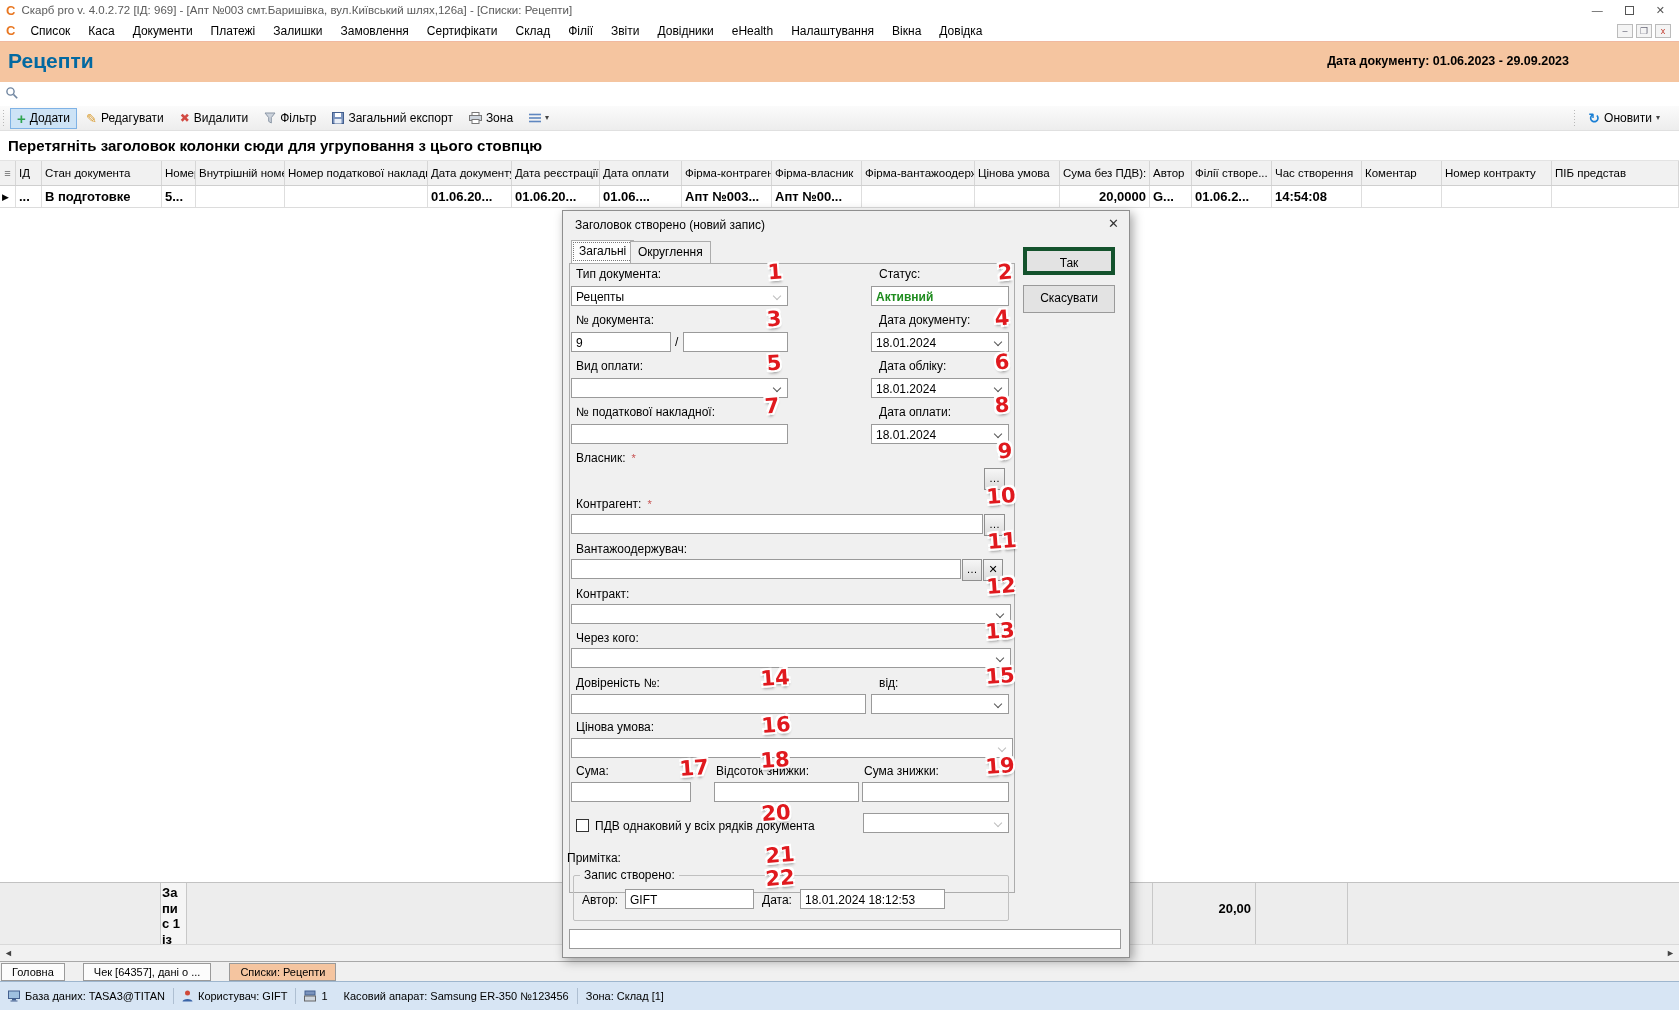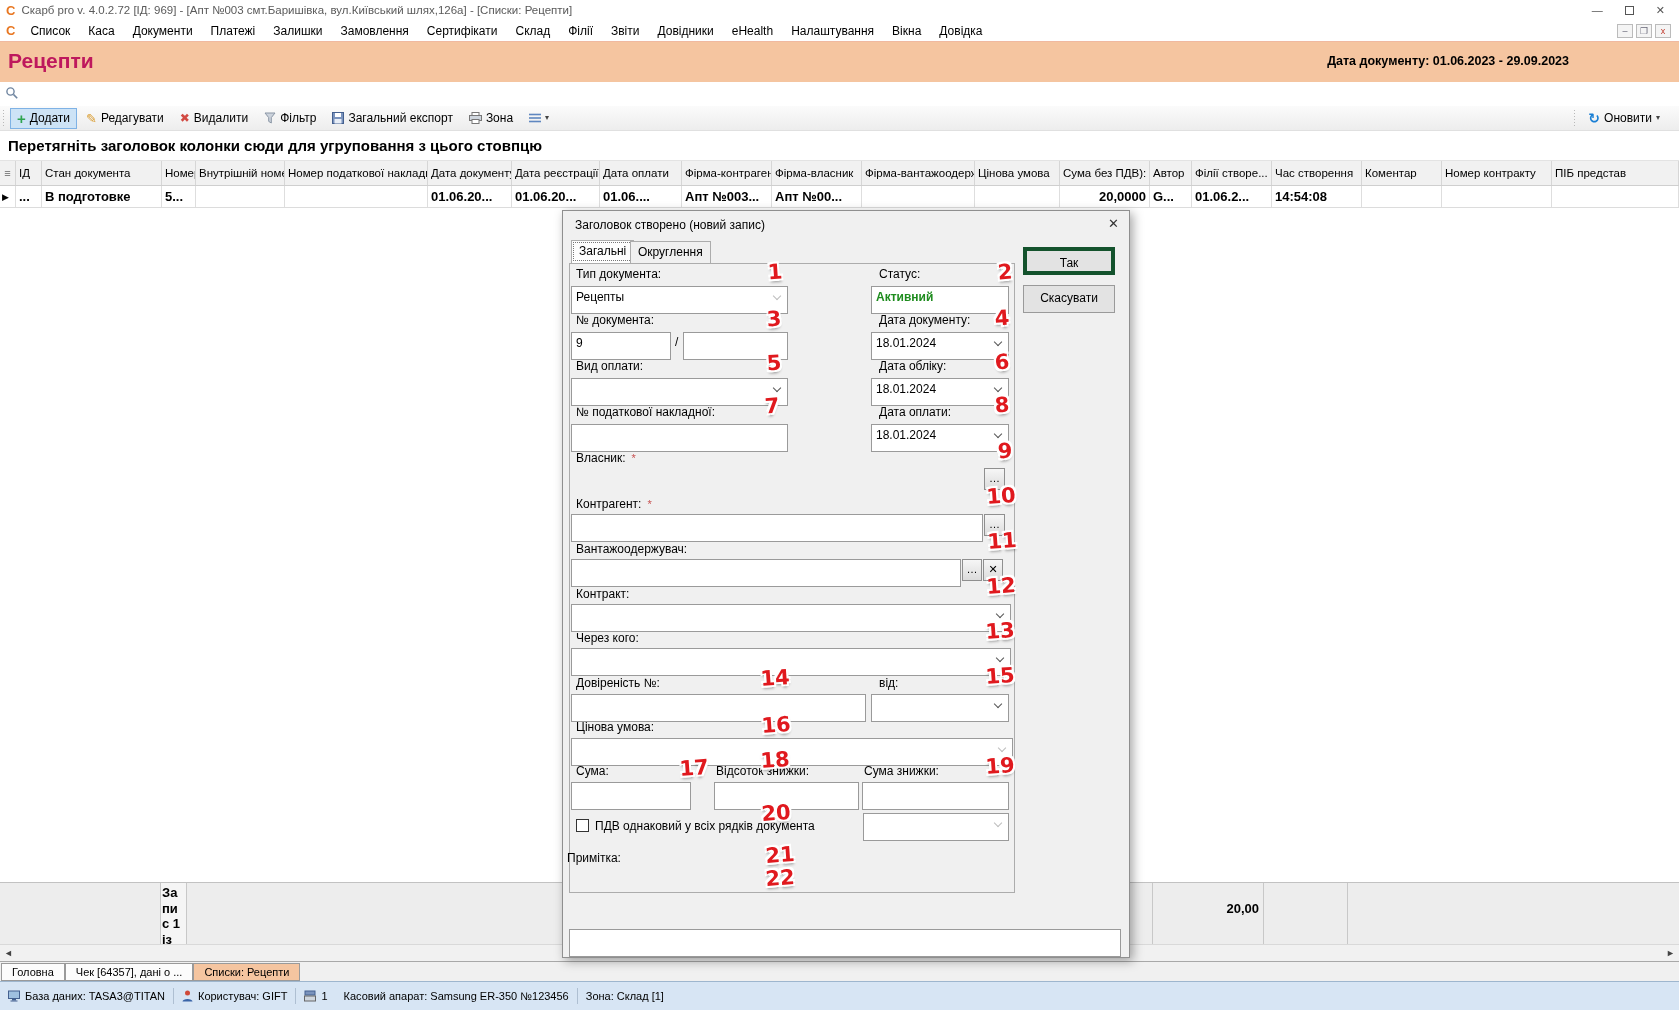--- a/index.html
+++ b/index.html
@@ -14,21 +14,21 @@
   .boxicon{display:inline-block;width:9px;height:9px;border:1px solid #555;}
   
   .menubar{position:absolute;left:0;top:20px;width:100%;height:22px;background:#fff;display:flex;align-items:center;border-bottom:1px solid #f0b9a0;}
   .menu-items{display:flex;align-items:center;}
   .menu-item{font-size:12px;padding:0 9px;cursor:default;}
   .mdictrl{margin-left:auto;display:flex;gap:3px;padding-right:8px;}
   .mdibtn{width:16px;height:14px;border:1px solid #bbb;background:#f4f4f4;font-size:9px;line-height:12px;text-align:center;color:#667;}
   .mdibtn.red{color:#c0392b;}
   
   .band{position:absolute;left:0;top:42px;width:100%;height:40px;background:var(--band);}
-  .page-title{position:absolute;left:8px;top:7px;font-size:21px;font-weight:bold;color:#be185d;}
+  .page-title{position:absolute;left:8px;top:7px;font-size:21px;font-weight:bold;color:#0369a1;}
   .date-range{position:absolute;right:110px;top:12px;font-size:12.5px;font-weight:bold;color:#000;}
   
   .searchrow{position:absolute;left:0;top:82px;width:100%;height:24px;background:#fff;}
   .searchrow input{position:absolute;left:2px;top:2px;width:1674px;height:19px;border:1px solid #a5a5a5;
      font:11px "Liberation Sans",sans-serif;color:#333;padding:0 4px 0 22px;outline:none;}
   .mag{position:absolute;left:5px;top:4px;}
   
   .toolbar{position:absolute;left:0;top:106px;width:100%;height:25px;background:linear-gradient(#fbfbfb,#ededed);
      border-bottom:1px solid #e0e0e0;display:flex;align-items:center;font-size:12px;}
   .grip{width:4px;height:18px;margin:0 4px 0 2px;background-image:radial-gradient(#b9b9b9 1px,transparent 1px);background-size:3px 3px;}
@@ -48,45 +48,45 @@
   .gridhead{position:absolute;left:0;top:160px;width:100%;height:26px;background:#f1f1f1;display:flex;border-bottom:1px solid #cfcfcf;border-top:1px solid #e3e3e3;}
   .hcell{height:100%;font-size:11.5px;line-height:24px;padding:0 3px;border-right:1px solid #d6d6d6;white-space:nowrap;overflow:hidden;flex:none;}
   .gridrow{position:absolute;left:0;top:186px;width:100%;height:22px;background:#fff;display:flex;border-bottom:1px solid #dcdcdc;}
   .rcell{height:100%;font-size:13px;font-weight:bold;line-height:21px;padding:0 3px;border-right:1px solid #dedede;white-space:nowrap;overflow:hidden;flex:none;}
   .rcell.marker{font-weight:normal;font-size:9px;line-height:22px;padding:0 2px;}
   .burger{font-size:11px;color:#666;line-height:24px;}
   
   .gridfooter{position:absolute;left:0;top:882px;width:100%;height:62px;background:#ededed;border-top:1px solid #c2c2c2;}
   .fcounter{position:absolute;left:160px;top:0;width:27px;height:100%;background:#f5f5f5;border-left:1px solid #c8c8c8;border-right:1px solid #c8c8c8;
      font-size:13px;font-weight:bold;line-height:1.2;padding:2px 1px;overflow-wrap:anywhere;}
-  .fsum{position:absolute;left:1152px;top:0;width:112px;height:100%;border-left:1px solid #c8c8c8;border-right:1px solid #c8c8c8;
+  .fsum{position:absolute;left:1152px;top:0;width:104px;height:100%;border-left:1px solid #c8c8c8;border-right:1px solid #c8c8c8;
      font-size:13px;font-weight:bold;text-align:right;padding:18px 4px 0 0;}
   .fline{position:absolute;left:1347px;top:0;width:1px;height:100%;background:#c8c8c8;}
   
   .hscroll{position:absolute;left:0;top:944px;width:100%;height:17px;background:#f1f1f1;border-top:1px solid #d9d9d9;}
   .sarrow{position:absolute;top:3px;font-size:9px;color:#444;}
   
-  .bottomtabs{position:absolute;left:0;top:961px;width:100%;height:20px;background:#f0f0f0;border-top:1px solid #a8a8a8;display:flex;gap:0;padding:1px 0 0 1px;}
+  .bottomtabs{position:absolute;left:0;top:961px;width:100%;height:20px;background:#f0f0f0;border-top:1px solid #a8a8a8;display:flex;gap:18px;padding:1px 0 0 1px;}
   .btab{height:18px;border:1px solid #9a9a9a;background:#fcfcfc;font-size:11px;line-height:16px;padding:0 10px;white-space:nowrap;}
   .btab.active{background:var(--band);}
   
   .statusbar{position:absolute;left:0;top:981px;width:100%;height:29px;background:var(--statusbg);border-top:1px solid #9eb6ce;
      display:flex;align-items:center;font-size:11px;}
   .sit{display:flex;align-items:center;gap:5px;padding:0 8px;}
   .ssep{width:1px;height:16px;background:#aebfd2;}
   
   .dialog{position:absolute;background:#f0f0f0;border:1px solid #8f8f8f;box-shadow:3px 3px 10px rgba(0,0,0,.35);z-index:50;font-size:12px;}
   .dtitle{position:absolute;left:12px;top:7px;font-size:12px;}
   .dclose{position:absolute;right:10px;top:5px;font-size:13px;color:#333;cursor:default;}
   .tab{position:absolute;height:22px;border:1px solid #acacac;border-bottom:none;background:#f0f0f0;font-size:12px;line-height:20px;padding:0 7px;z-index:3;}
   .tab-active{background:#fdfdfd;outline:1px dotted #777;outline-offset:-3px;height:23px;}
   .tabpage{position:absolute;left:6px;top:52px;width:446px;height:630px;border:1px solid #acacac;z-index:1;}
   .dlbl{position:absolute;height:15px;white-space:nowrap;z-index:2;}
   .req{color:#c75050;margin-left:6px;font-size:11px;}
-  .fin,.fcombo{position:absolute;height:28px;background:#fff;border:1px solid #9a9a9a;padding:0 4px;line-height:20px;z-index:2;white-space:nowrap;overflow:hidden;}
+  .fin,.fcombo{position:absolute;height:20px;background:#fff;border:1px solid #9a9a9a;padding:0 4px;line-height:20px;z-index:2;white-space:nowrap;overflow:hidden;}
   .fcombo .chev{position:absolute;right:7px;top:6px;width:6px;height:6px;border-right:1.4px solid #555;border-bottom:1.4px solid #555;transform:rotate(45deg);}
   .fcombo.dis .chev{border-color:#bdbdbd;}
   .fval{display:inline-block;}
   .status-green{color:var(--green);font-weight:bold;}
   .fbtn{position:absolute;height:22px;background:linear-gradient(#f6f6f6,#dcdcdc);border:1px solid #8f8f8f;text-align:center;line-height:18px;font-size:11px;z-index:2;}
   .sep-slash{position:absolute;z-index:2;}
   .cb{position:absolute;width:13px;height:13px;border:1px solid #333;background:#fff;z-index:2;}
   .gbox{position:absolute;border:1px solid #c0c0c0;border-radius:2px;z-index:2;}
   .gleg{position:absolute;left:6px;top:-8px;background:#f0f0f0;padding:0 4px;white-space:nowrap;}
   .btn{position:absolute;left:460px;width:92px;height:28px;background:#e3e3e3;font-size:12px;text-align:center;line-height:24px;z-index:2;}
@@ -382,20 +382,27 @@
     <div class="fin" style="left:151px;top:571px;width:145px"></div>
     <div class="fin" style="left:299px;top:571px;width:147px"></div>
 
     <div class="cb" style="left:13px;top:608px"></div>
     <div class="dlbl" style="left:32px;top:608px">ПДВ однаковий у всіх рядків документа</div>
     <div class="fcombo dis" style="left:300px;top:602px;width:146px">
       <span class="fval"></span><span class="chev"></span></div>
 
     <div class="dlbl" style="left:4px;top:640px">Примітка:</div>
 
+    <div class="gbox" style="left:10px;top:664px;width:436px;height:46px">
+      <span class="gleg">Запис створено:</span>
+      <div class="dlbl" style="left:8px;top:17px">Автор:</div>
+      <div class="fin" style="left:51px;top:13px;width:129px">GIFT</div>
+      <div class="dlbl" style="left:188px;top:17px">Дата:</div>
+      <div class="fin" style="left:226px;top:13px;width:145px">18.01.2024 18:12:53</div>
+    </div>
 
     <div class="fin" style="left:6px;top:718px;width:552px"></div>
   </div>
 
   <div class="annlayer">
       <div class="ann" style="left: 775px; top: 272px;">1</div>
       <div class="ann" style="left: 1005px; top: 272px;">2</div>
       <div class="ann" style="left: 774px; top: 319px;">3</div>
       <div class="ann" style="left: 1002px; top: 318px;">4</div>
       <div class="ann" style="left: 774px; top: 363px;">5</div>

